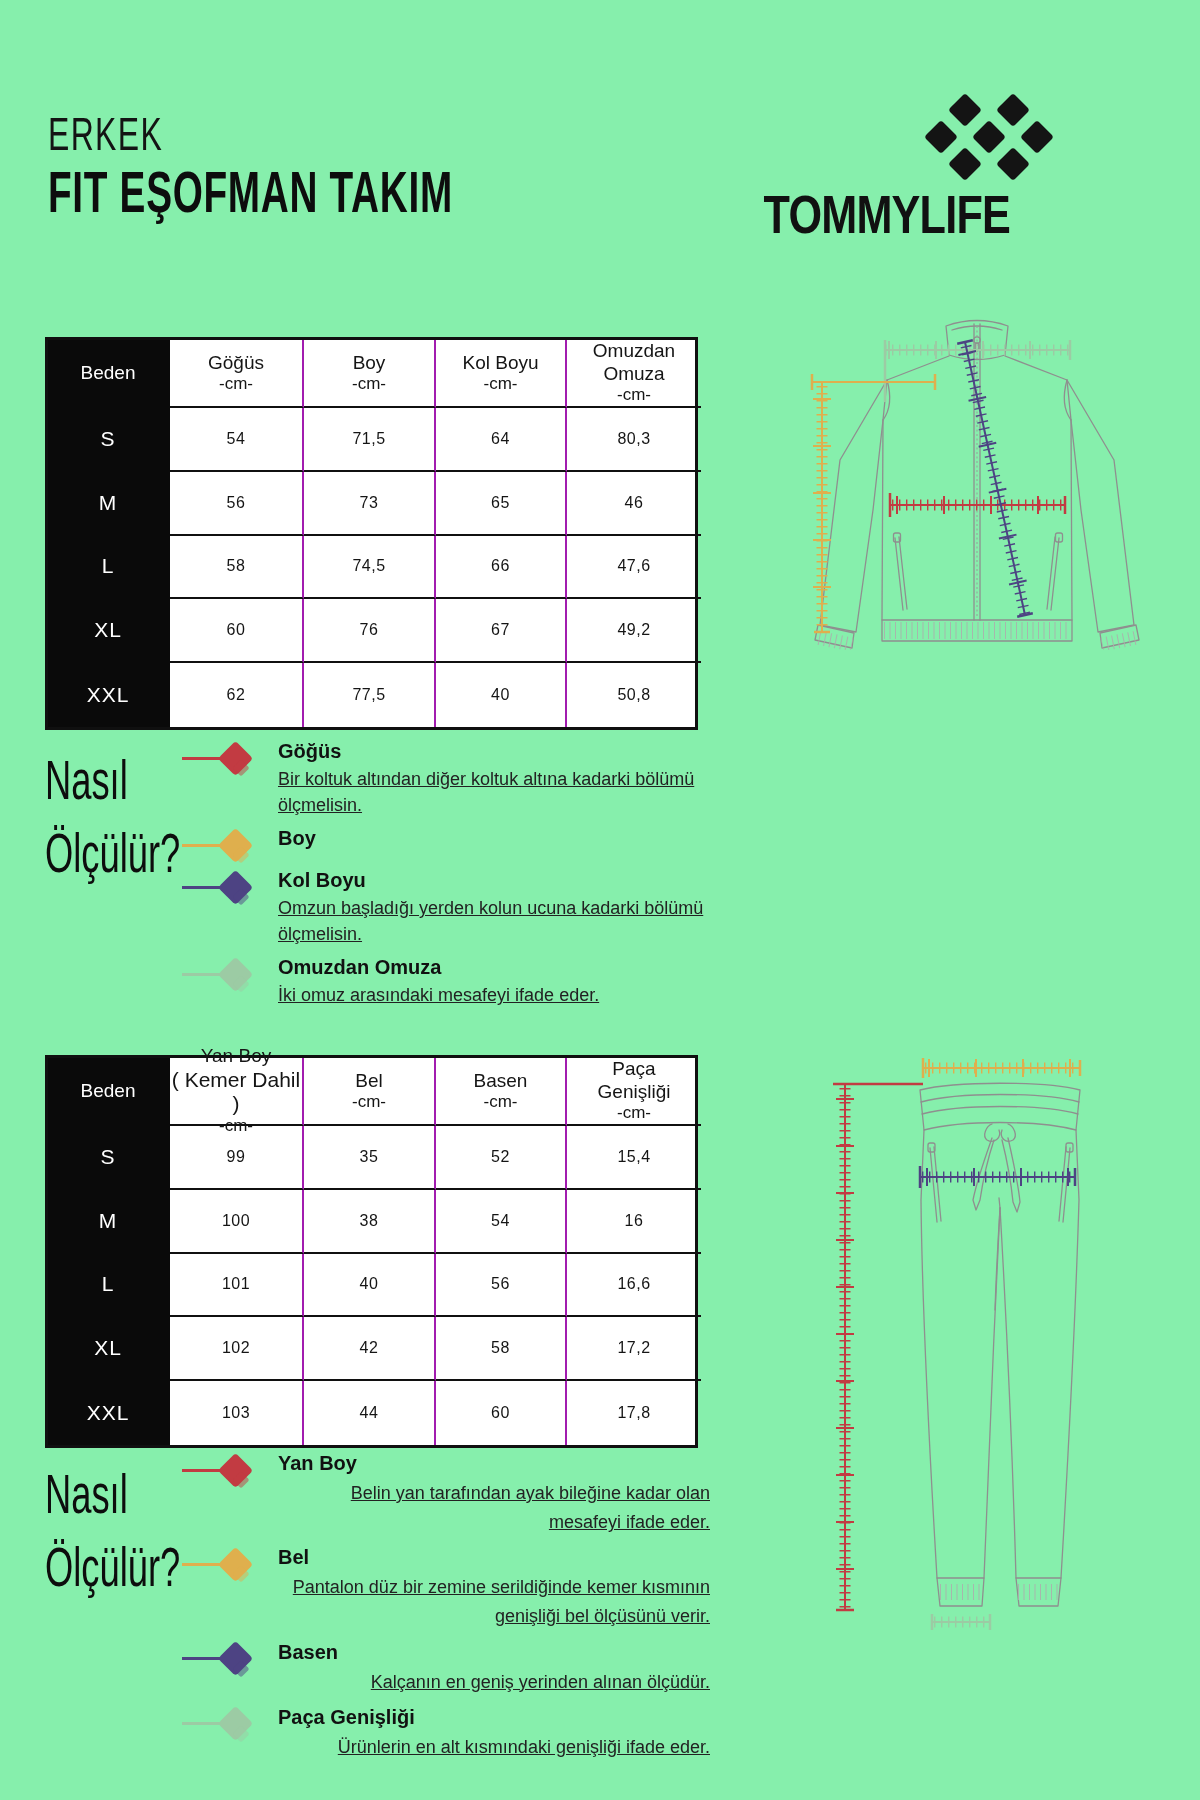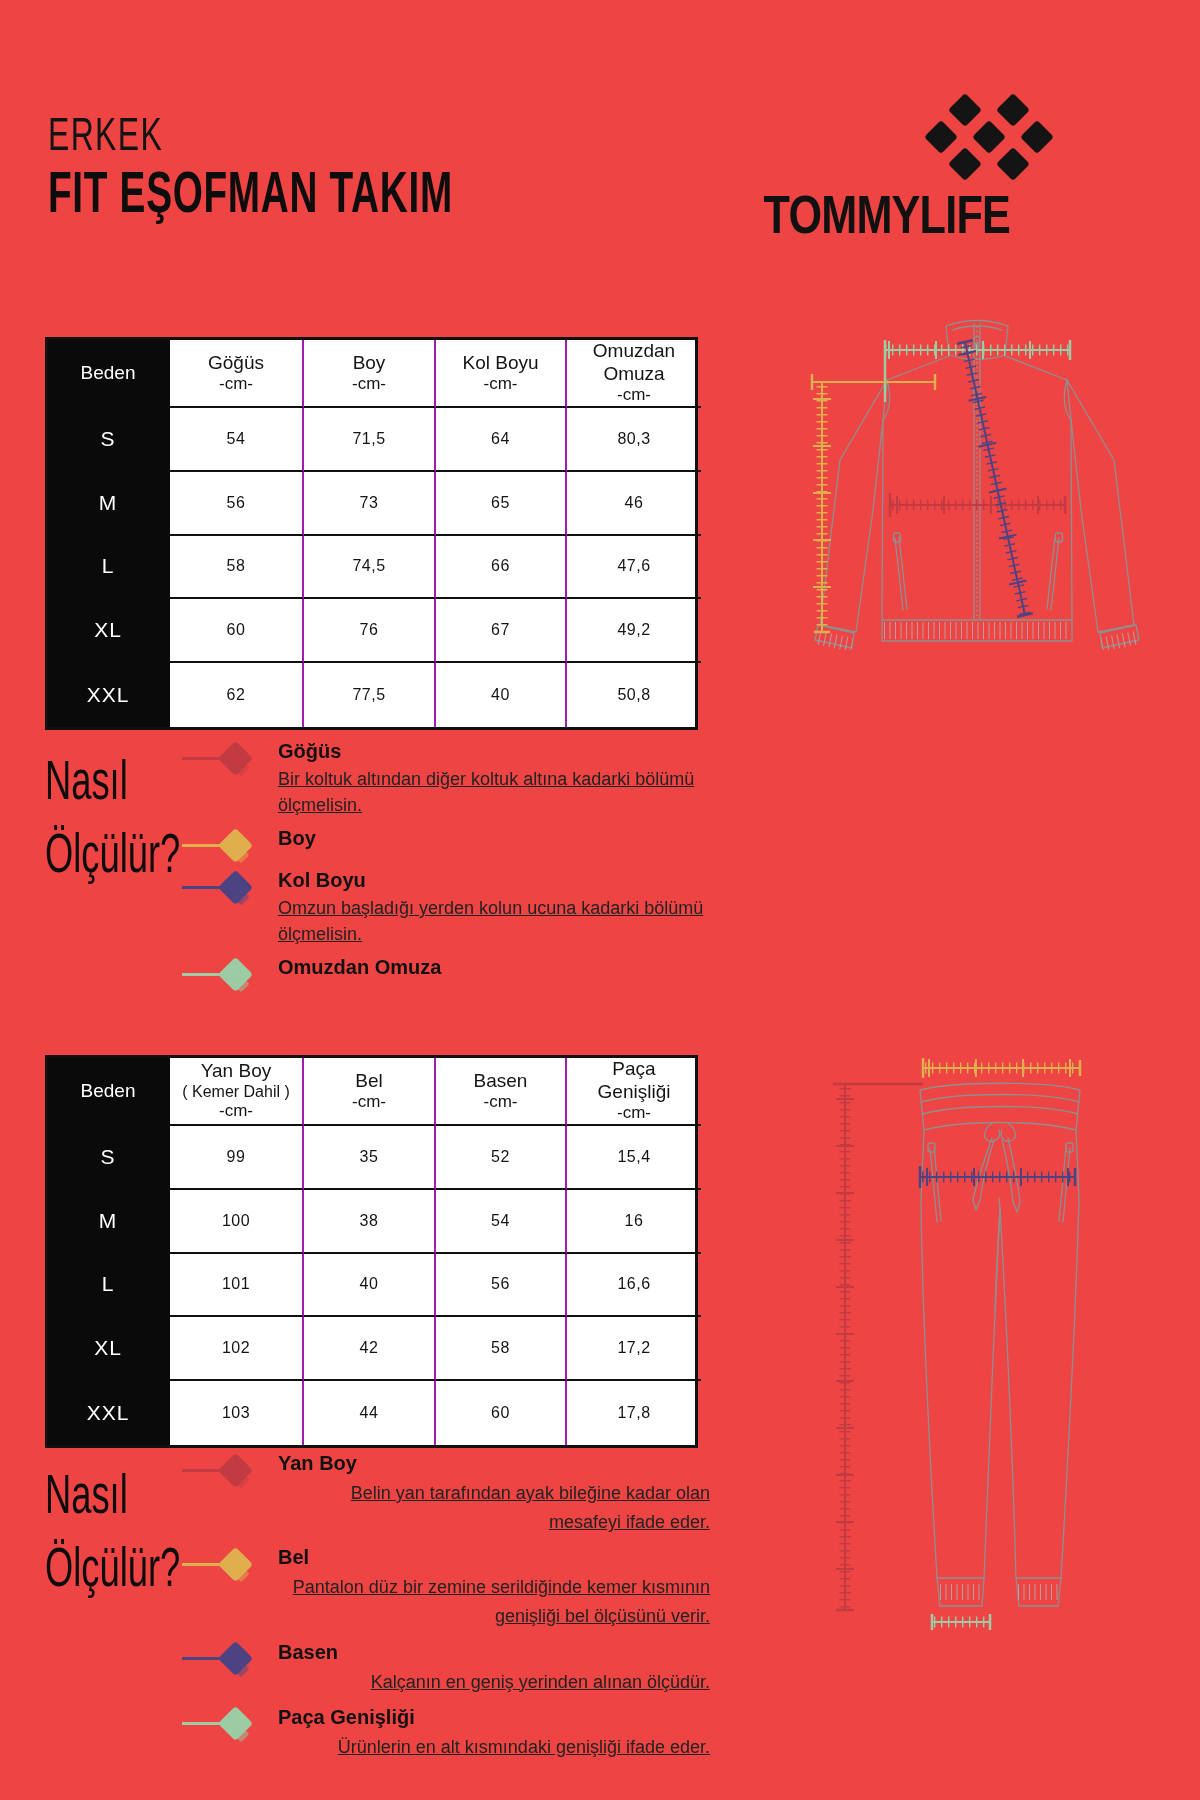--- a/index.html
+++ b/index.html
@@ -1,16 +1,16 @@
 <!DOCTYPE html>
 <html><head>
 <meta charset="utf-8">
 <style>
   html,body{margin:0;padding:0;background:#fff;}
-  .sheet{position:relative;width:1200px;height:1800px;background:#ef4444;overflow:hidden;
+  .sheet{position:relative;width:1200px;height:1800px;background:#86efac;overflow:hidden;
          font-family:"Liberation Sans","DejaVu Sans",sans-serif;color:#151515;}
 
   
   .page-title{position:absolute;left:48px;top:108px;transform:scaleX(.68);transform-origin:left top;}
   .page-title .t1{font-size:47px;font-weight:400;letter-spacing:2px;line-height:1.1;color:#141414;}
   .page-title .t2{font-size:57px;font-weight:800;letter-spacing:1px;line-height:1.15;color:#0d0d0d;}
 
   .brand-logo{position:absolute;right:142px;top:88px;}
   .brand-name{position:absolute;right:190px;top:183px;font-size:54px;font-weight:800;letter-spacing:-1px;
               transform:scaleX(.8);transform-origin:right top;color:#111;}
@@ -20,21 +20,21 @@
               grid-template-columns:122px 134px 132px 131px 134px;
               grid-template-rows:68px repeat(5,63.8px);
               border:3px solid #101010;box-sizing:border-box;background:#fff;}
   .size-table .cell{border-right:2px solid #a21caf;border-bottom:2px solid #101010;
                     display:flex;flex-direction:column;align-items:center;justify-content:center;
                     text-align:center;box-sizing:border-box;}
   .size-table .cell:nth-child(5n){border-right:none;}
   .size-table .cell.lastrow{border-bottom:none;}
   .size-table .col0{background:#0a0a0a;color:#fff;border-color:#0a0a0a;}
   .th-label{font-size:19px;line-height:1.18;font-weight:500;}
-  .th-sub{font-size:16px;line-height:1.15;}
+  .th-sub{font-size:21px;line-height:1.15;}
   .th-unit{font-size:17px;line-height:1.2;}
   .th-sub:empty,.th-unit:empty{display:none;}
   .sz{font-size:21px;letter-spacing:1px;font-weight:500;}
   .val{font-size:16px;letter-spacing:.5px;}
   #table-jacket{left:45px;top:337px;}
   #table-pants{left:45px;top:1055px;}
 
   
   .measure-heading{position:absolute;left:45px;transform:scaleX(.66);transform-origin:left top;
                    font-size:55px;font-weight:400;line-height:1.32;color:#0d0d0d;}
@@ -293,20 +293,21 @@
         </div>
     </div>
     <div class="m-item">
       <div class="m-mk ck-3">
           <span class="lg-line"></span>
           <span class="lg-dia"></span>
           <span class="lg-tail"></span>
         </div>
       <div class="m-txt">
           <h4>Omuzdan Omuza</h4>
+          <p>İki omuz arasındaki mesafeyi ifade eder.</p>
         </div>
     </div>
   </div>
 
   <div class="size-table" id="table-pants">
     <div class="cell col0">
         <div class="th-label">Beden</div>
       </div>
     <div class="cell">
         <div class="th-label">Yan Boy</div>

